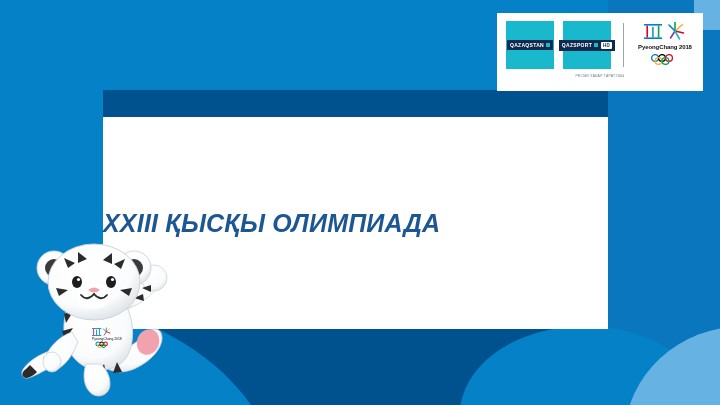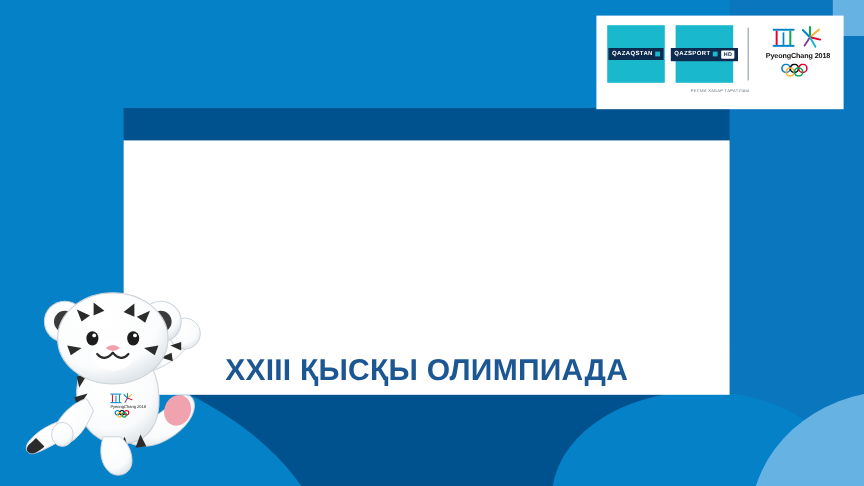--- a/index.html
+++ b/index.html
@@ -112,23 +112,24 @@
   
   .content-panel {
     position: absolute;
     left: 103px;
     top: 117px;
     width: 505px;
     height: 212px;
     background: #ffffff;
     z-index: 10;
     display: flex;
-    flex-direction: row;
-    align-items: flex-end;
+    flex-direction: column;
+    align-items: flex-start;
     justify-content: center;
+    font-style: italic;
   }
   .title-line {
     color: #1c5793;
     font-weight: bold;
     font-size: 25px;
     letter-spacing: 0.2px;
     line-height: 1.55;
     text-align: center;
     white-space: nowrap;
   }

